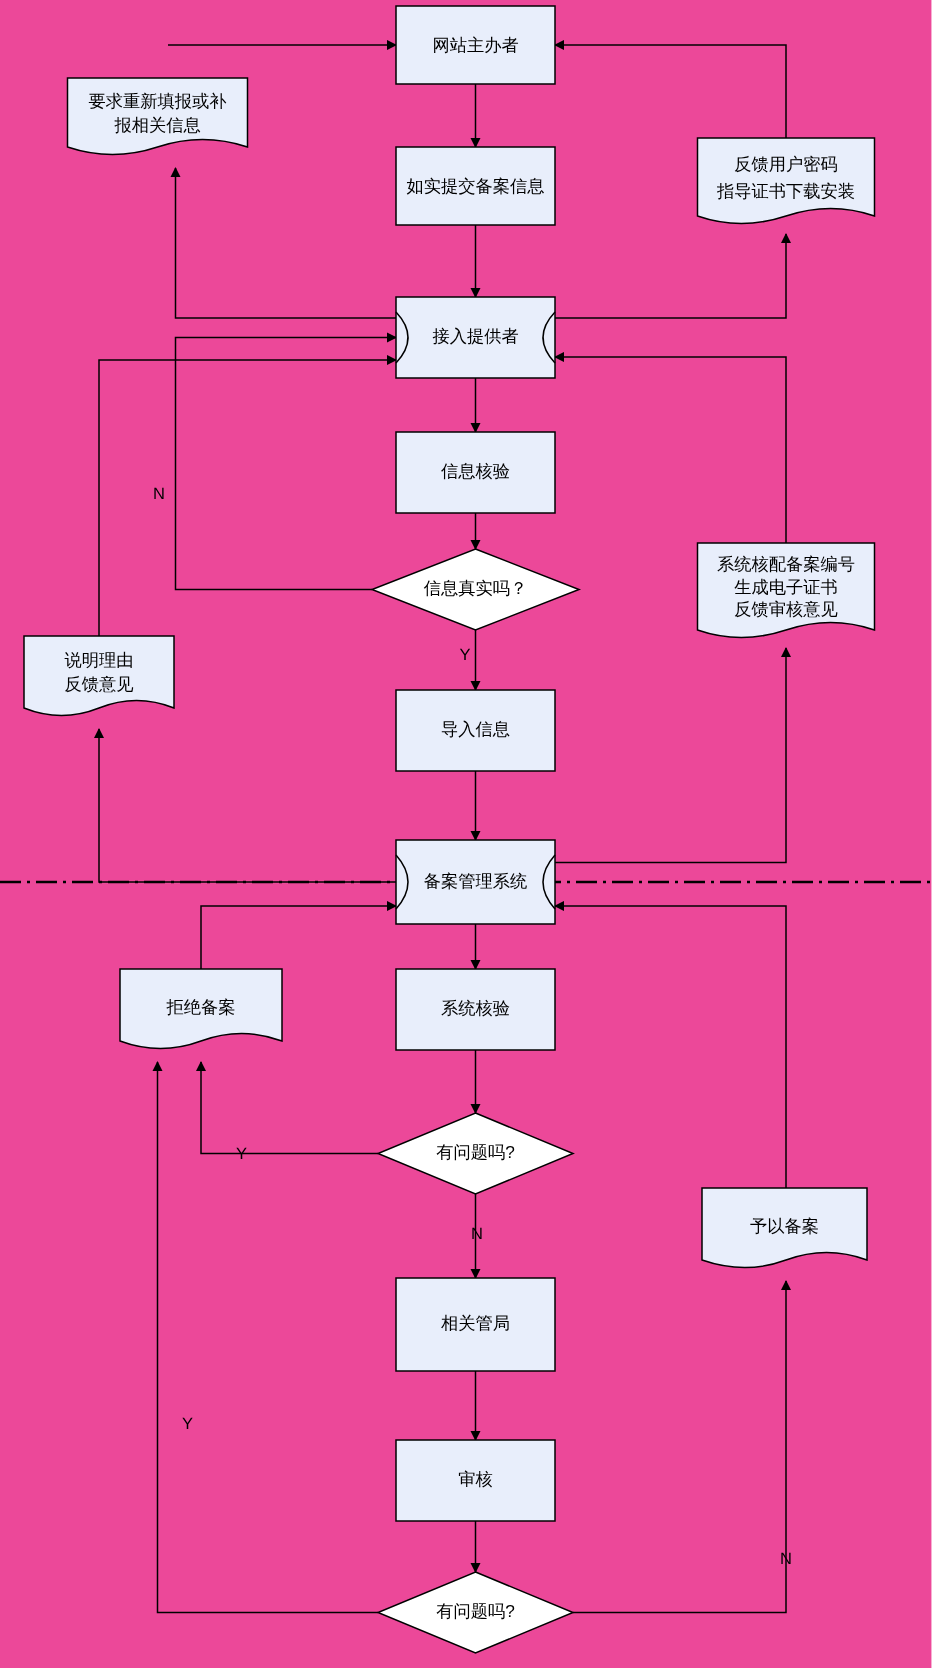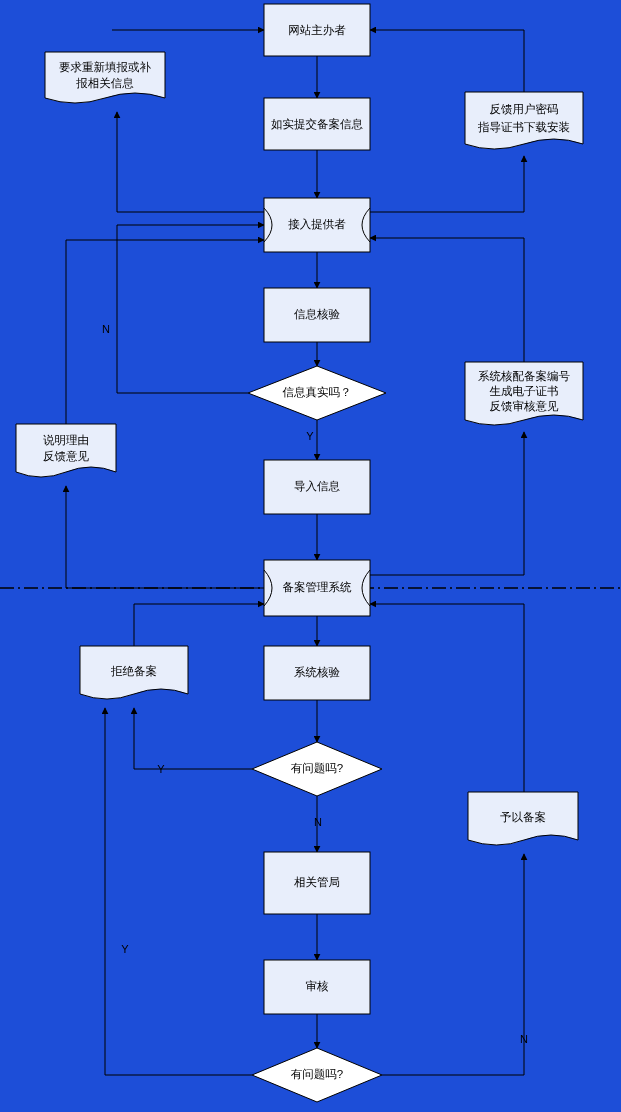--- a/index.html
+++ b/index.html
@@ -8,21 +8,21 @@
     background: #ffffff;
   }
   body {
     font-family: "Liberation Sans", sans-serif;
   }
   #diagram-root {
     position: relative;
     width: 621px;
     height: 1112px;
     overflow: hidden;
-    background: #1d4ed8;
+    background: #ec4899;
   }
   #flow-svg {
     position: absolute;
     left: 0;
     top: 0;
   }
   .node-label {
     font-size: 11.5px;
     fill: #000000;
     font-family: "Liberation Sans", sans-serif;

